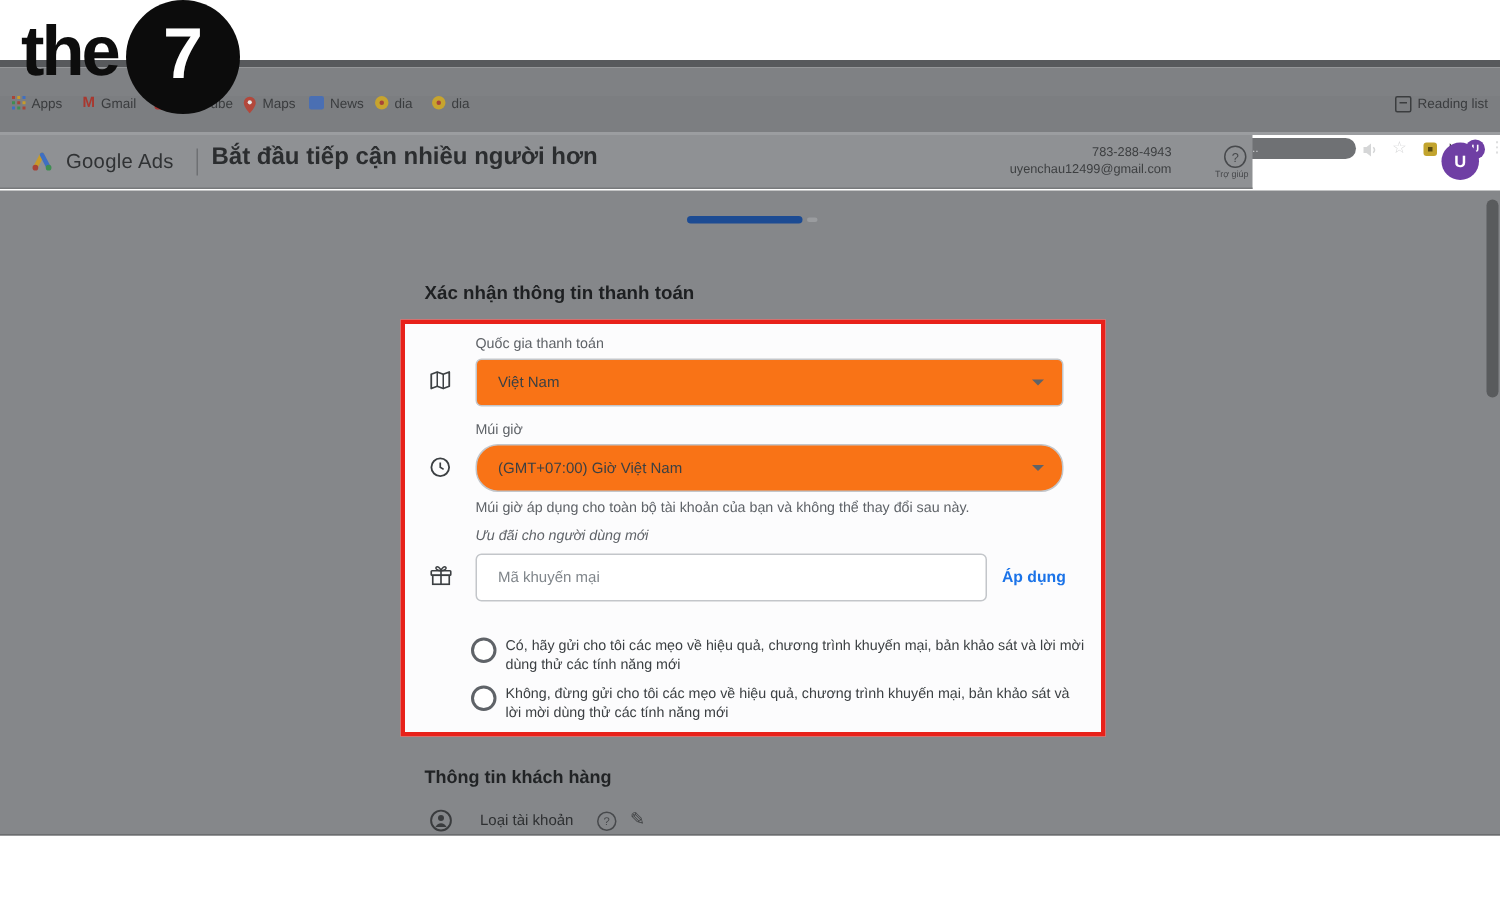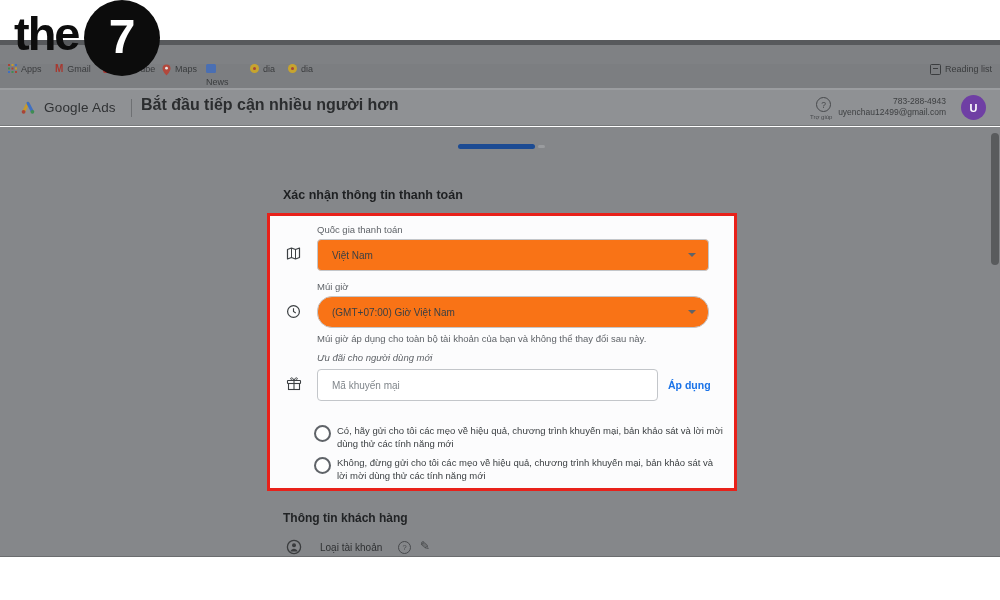--- a/index.html
+++ b/index.html
@@ -11,21 +11,21 @@
   .topstrip{left:0;top:40px;width:1000px;height:5px;background:#57595c;}
   .toolbar{left:0;top:45px;width:1000px;height:19px;background:#7f8184;}
   .navicon{top:47px;font-size:11px;color:#46484a;}
   .pill{left:222px;top:47px;width:682px;height:14px;border-radius:7px;background:#6f7174;
         color:#c9cacc;font-size:8px;line-height:14px;padding:0 12px;white-space:nowrap;
         overflow:hidden;box-sizing:border-box;}
   .bookbar{left:0;top:64px;width:1000px;height:24px;background:#7c7e81;}
   .bm{position:absolute;top:0;height:24px;display:flex;gap:4px;}
   .bmlabel{font-size:9px;color:#3a3c3e;}
   .divider-light{left:0;top:88px;width:1000px;height:2px;background:#9b9da0;}
-  .adsheader{left:0;top:90px;width:1000px;height:36px;background:#8f9194;border-bottom:1px solid #77797b;box-sizing:border-box;}
+  .adsheader{left:0;top:90px;width:835px;height:36px;background:#8f9194;border-bottom:1px solid #77797b;box-sizing:border-box;}
   .content{left:0;top:127px;width:1000px;height:430px;background:#85878a;border-bottom:1px solid #6b6d6f;box-sizing:border-box;}
   
   .redbox{left:267px;top:213px;width:470px;height:278px;border:3px solid #e8211a;background:#fcfcfd;box-sizing:border-box;}
   .flabel{font-size:9.5px;color:#5f6368;}
   .selectbox{background:#f97316;border:1px solid #c3c6ca;border-radius:4px;height:32px;width:392px;
              display:flex;align-items:center;box-sizing:border-box;padding:0 12px 0 14px;}
   .selecttext{font-size:10px;color:#3c4043;flex:1;}
   .caret{width:0;height:0;border-left:4px solid transparent;border-right:4px solid transparent;border-top:4.5px solid #5f6368;}
   .textinput{background:#fff;border:1px solid #c3c6ca;border-radius:4px;height:32px;width:341px;
              box-sizing:border-box;padding:0 14px;font-size:10px;color:#3c4043;outline:none;
@@ -106,21 +106,21 @@
         </div>
       <span class="bmlabel">YouTube</span>
     </div>
     <div class="bm" style="left:162px;">
       <svg width="9" height="12" viewBox="0 0 9 12">
         <path d="M4.5 0.5a4 4 0 0 1 4 4c0 3-4 7-4 7s-4-4-4-7a4 4 0 0 1 4-4z" fill="#b2483c"></path>
         <circle cx="4.5" cy="4.2" r="1.4" fill="#e8e8e8"></circle>
       </svg>
       <span class="bmlabel">Maps</span>
     </div>
-    <div class="bm" style="left:206px;flex-direction:column;">
+    <div class="bm" style="left:206px;">
       <div class="newsbox"></div>
       <span class="bmlabel">News</span>
     </div>
     <div class="bm" style="left:250px;">
       <div class="diadot">
           <div></div>
         </div>
       <span class="bmlabel">dia</span>
     </div>
     <div class="bm" style="left:288px;">

